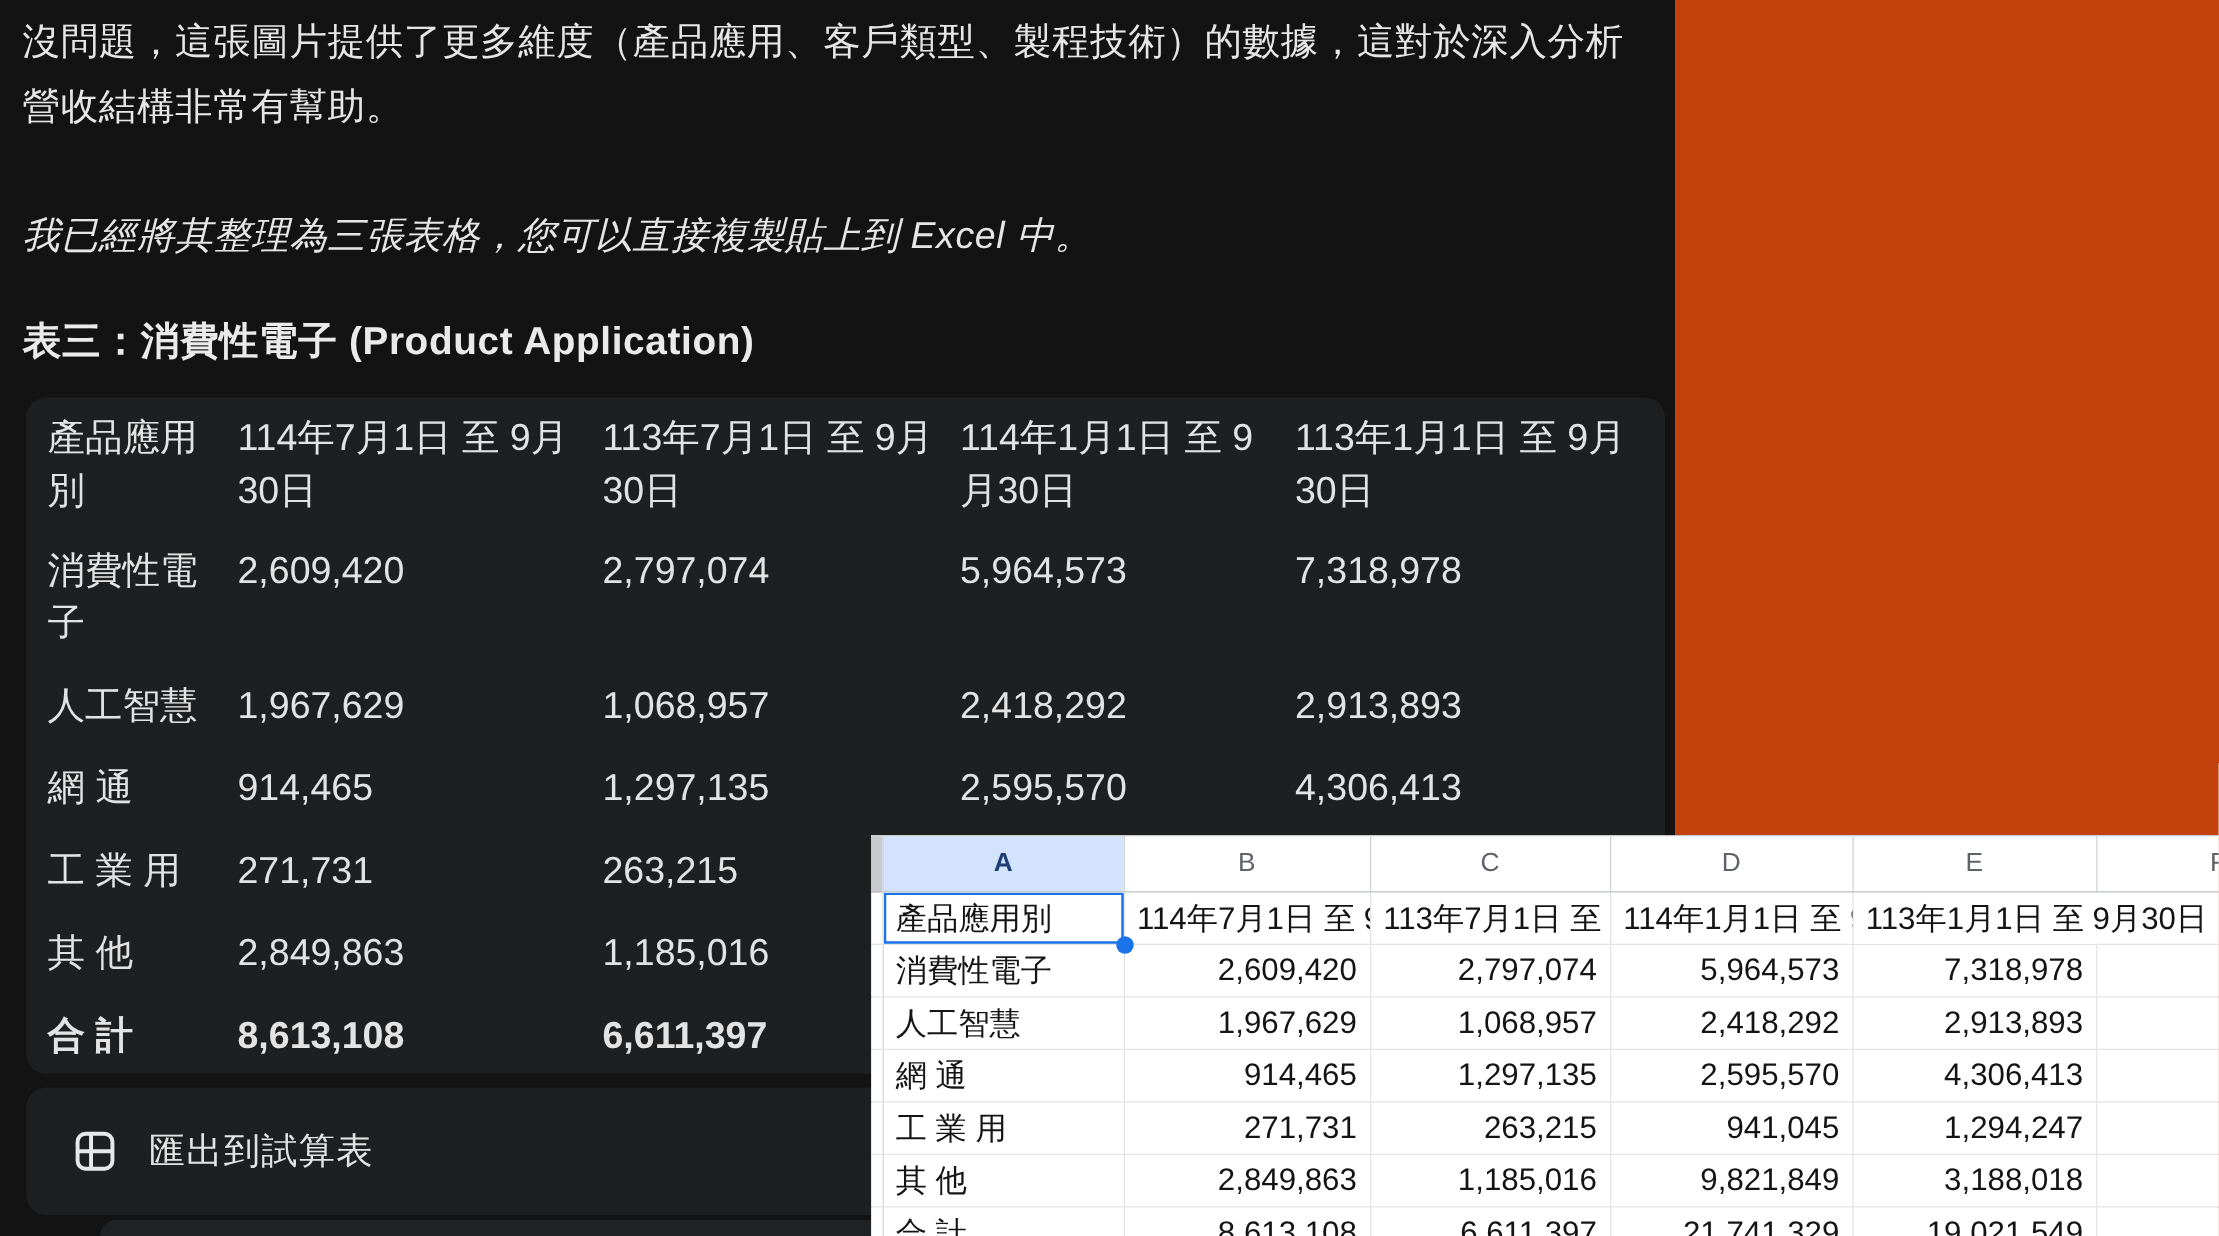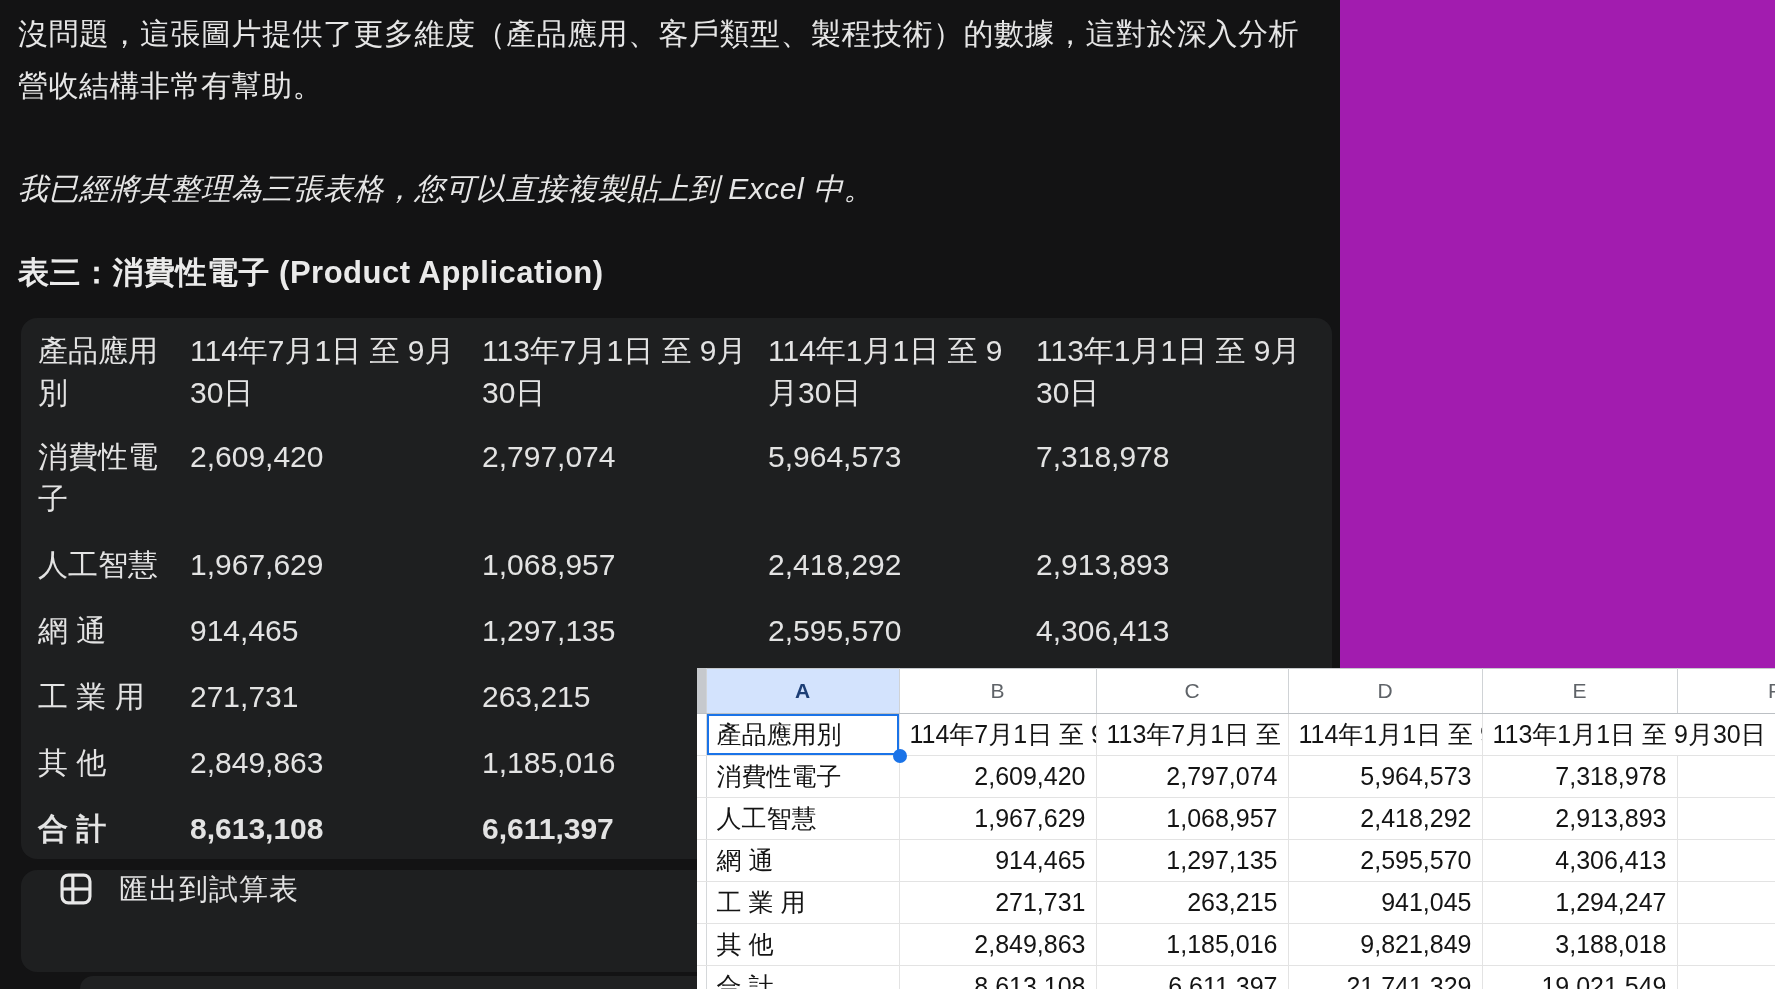--- a/index.html
+++ b/index.html
@@ -1,18 +1,18 @@
 <!DOCTYPE html>
 <html><head>
 <meta charset="utf-8">
 <style>
   * { margin:0; padding:0; box-sizing:border-box; }
   html,body { width:1775px; height:989px; overflow:hidden; background:#ffffff;
               font-family:"Liberation Sans","DejaVu Sans",sans-serif; }
-  #screen { position:relative; width:1775px; height:989px; background:#a21caf; }
+  #screen { position:relative; width:1775px; height:989px; background:#c2410c; }
 
   
   .chat-panel { position:absolute; left:0; top:0; width:1340px; height:989px;
                 background:#131314; color:#e3e3e3; }
   .msg-p { position:absolute; left:18px; width:1306px; font-size:30px; line-height:52px;
            color:#e6e6e6; letter-spacing:0.5px; }
   .msg-p1 { top:8px; }
   .msg-p2 { top:163px;font-style:italic; }
   .sec-heading { position:absolute; left:18px; top:252px; font-size:31px; font-weight:bold;
                  color:#eaeaea; letter-spacing:0.5px; }
@@ -23,21 +23,21 @@
                 padding:6px 14px 0 17px; }
   table.dk { width:100%; border-collapse:collapse; table-layout:fixed;
              font-size:30px; color:#e3e3e3; }
   table.dk th, table.dk td { text-align:left; vertical-align:top; font-weight:normal;
                              line-height:42px; padding:12px 12px 12px 0; }
   table.dk thead th { padding-top:6px; padding-bottom:10px; }
   table.dk tr.total td { font-weight:bold; }
 
   
   .export-card { position:absolute; left:21px; top:870px; width:1311px; height:102px;
-                 background:#1e1f20; border-radius:16px; display:flex; align-items:flex-start;
+                 background:#1e1f20; border-radius:16px; display:flex; align-items:center;
                  padding-left:36px; cursor:pointer; }
   .export-icon { width:38px; height:38px; flex:0 0 38px; }
   .export-label { margin-left:24px; font-size:29px; color:#e3e3e3; letter-spacing:1px; }
 
   .bottom-strip { position:absolute; left:80px; top:976px; width:1260px; height:13px;
                   background:#202122; border-radius:18px 0 0 0; }
 
   
   .sheet { position:absolute; left:697px; top:668px; width:1078px; height:321px;
            background:#ffffff; overflow:hidden; z-index:10; }

